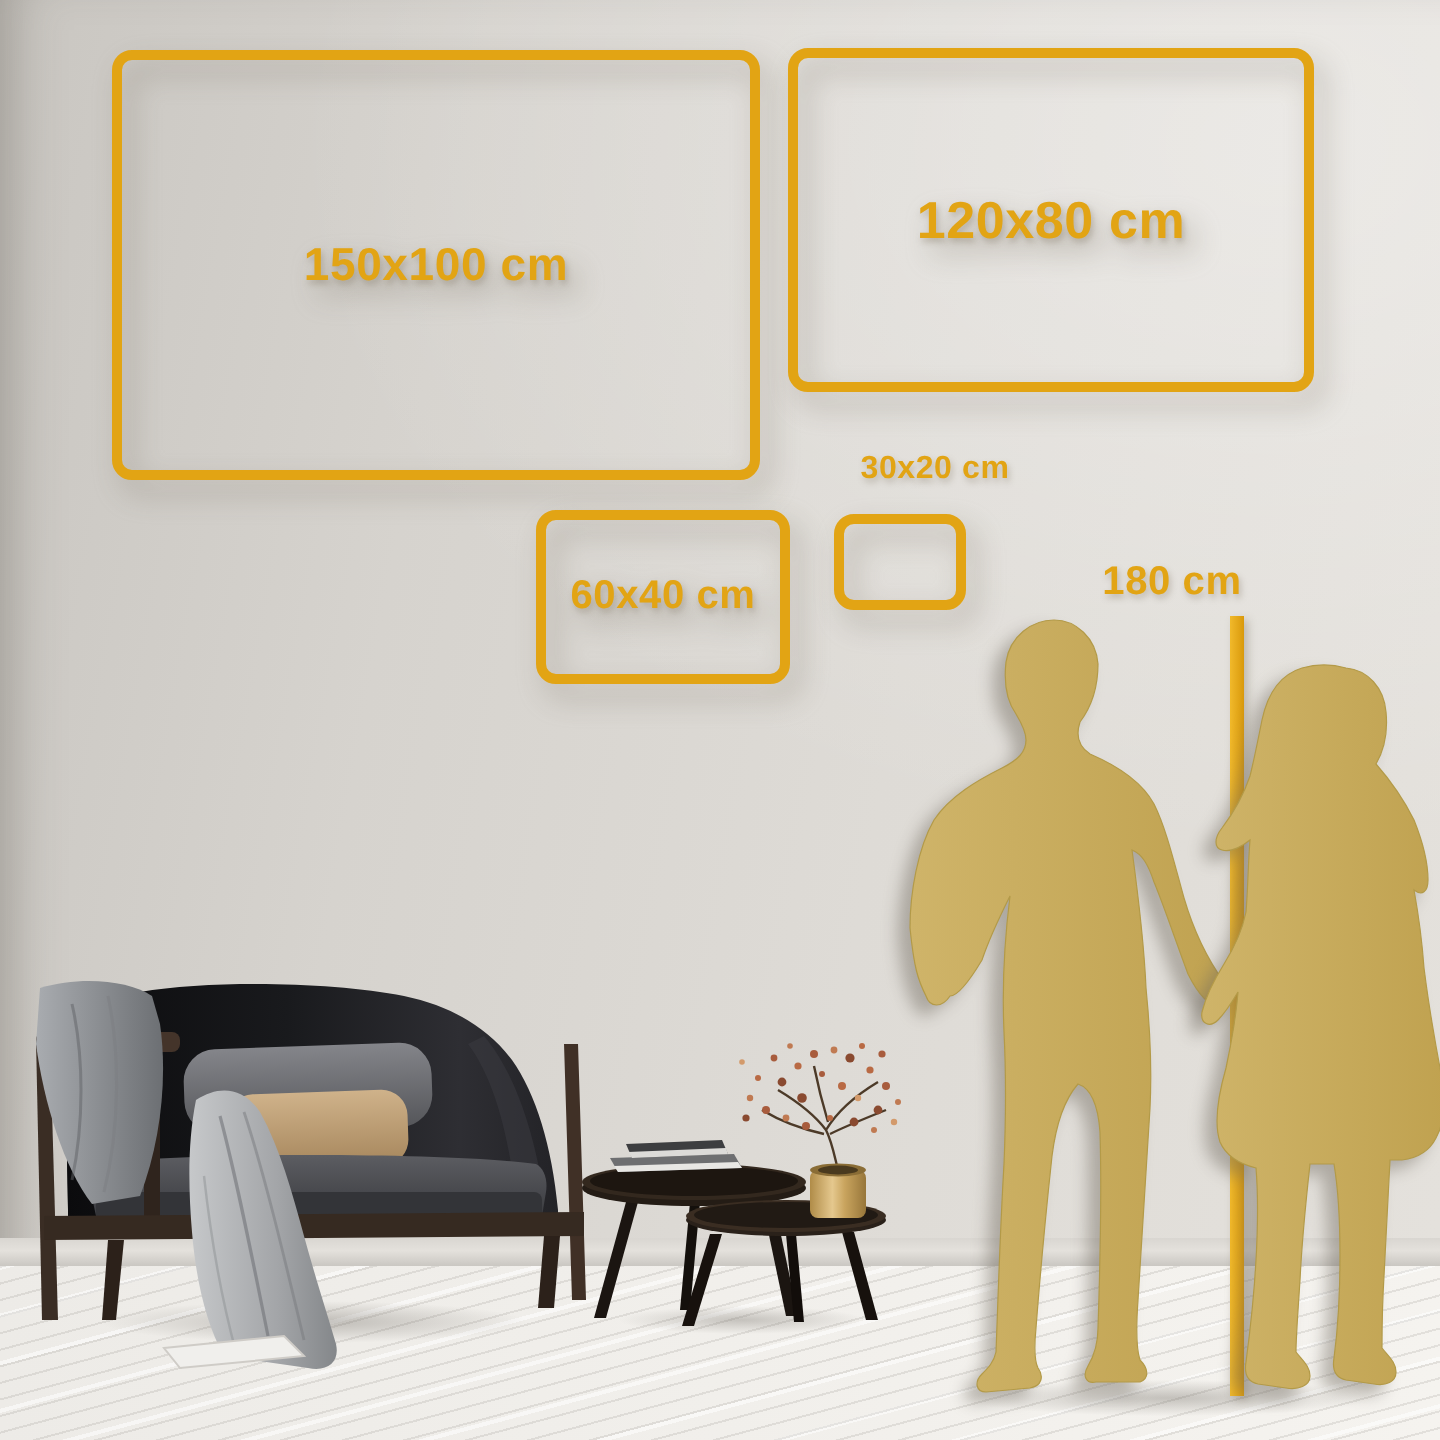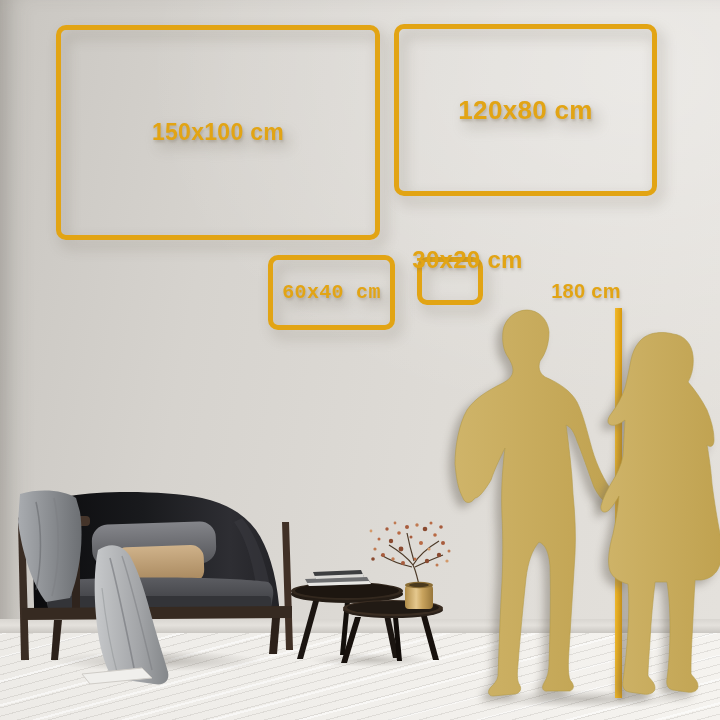--- a/index.html
+++ b/index.html
@@ -44,23 +44,23 @@
     display:flex;align-items:center;justify-content:center;
   }
   .lbl{
     color:#e2a414;font-weight:700;letter-spacing:.3px;
     text-shadow:1px 2px 3px rgba(120,110,90,.35);
     white-space:nowrap;
   }
   .f150 {left:56px; top:25px; width:324px;height:215px;} .f150 .lbl{font-size:23px;}
   .f120 {left:394px;top:24px; width:263px;height:172px;} .f120 .lbl{font-size:26px;}
   .f6090{left:57px; top:257px;width:198px;height:127px;} .f6090 .lbl{font-size:21px;}
-  .f6040{left:268px;top:255px;width:127px;height:75px;font-family:Liberation Mono, monospace;}  .f6040 .lbl{font-size:20px;}
+  .f6040{left:268px;top:255px;width:127px;height:87px;}  .f6040 .lbl{font-size:20px;}
   .f3020{left:417px;top:257px;width:66px; height:48px;}
-  .l3020{position:absolute;z-index:3;left:405px;top:226px;width:125px;text-align:center;font-size:24px;margin-top:20px;}
+  .l3020{position:absolute;z-index:3;left:405px;top:226px;width:125px;text-align:center;font-size:16px;}
   .l180 {position:absolute;z-index:3;left:524px;top:280px;width:124px;text-align:center;font-size:20px;}
   
   .height-line{
     position:absolute;z-index:4;left:615px;top:308px;width:7px;height:390px;
     background:linear-gradient(to right,#f1b92b,#d9990b);
     box-shadow:2px 2px 4px rgba(120,110,90,.35);
   }
   
   svg.scene{position:absolute;overflow:visible;}
   .sofa  {left:6px;  top:478px;width:300px;height:212px;z-index:5;}

